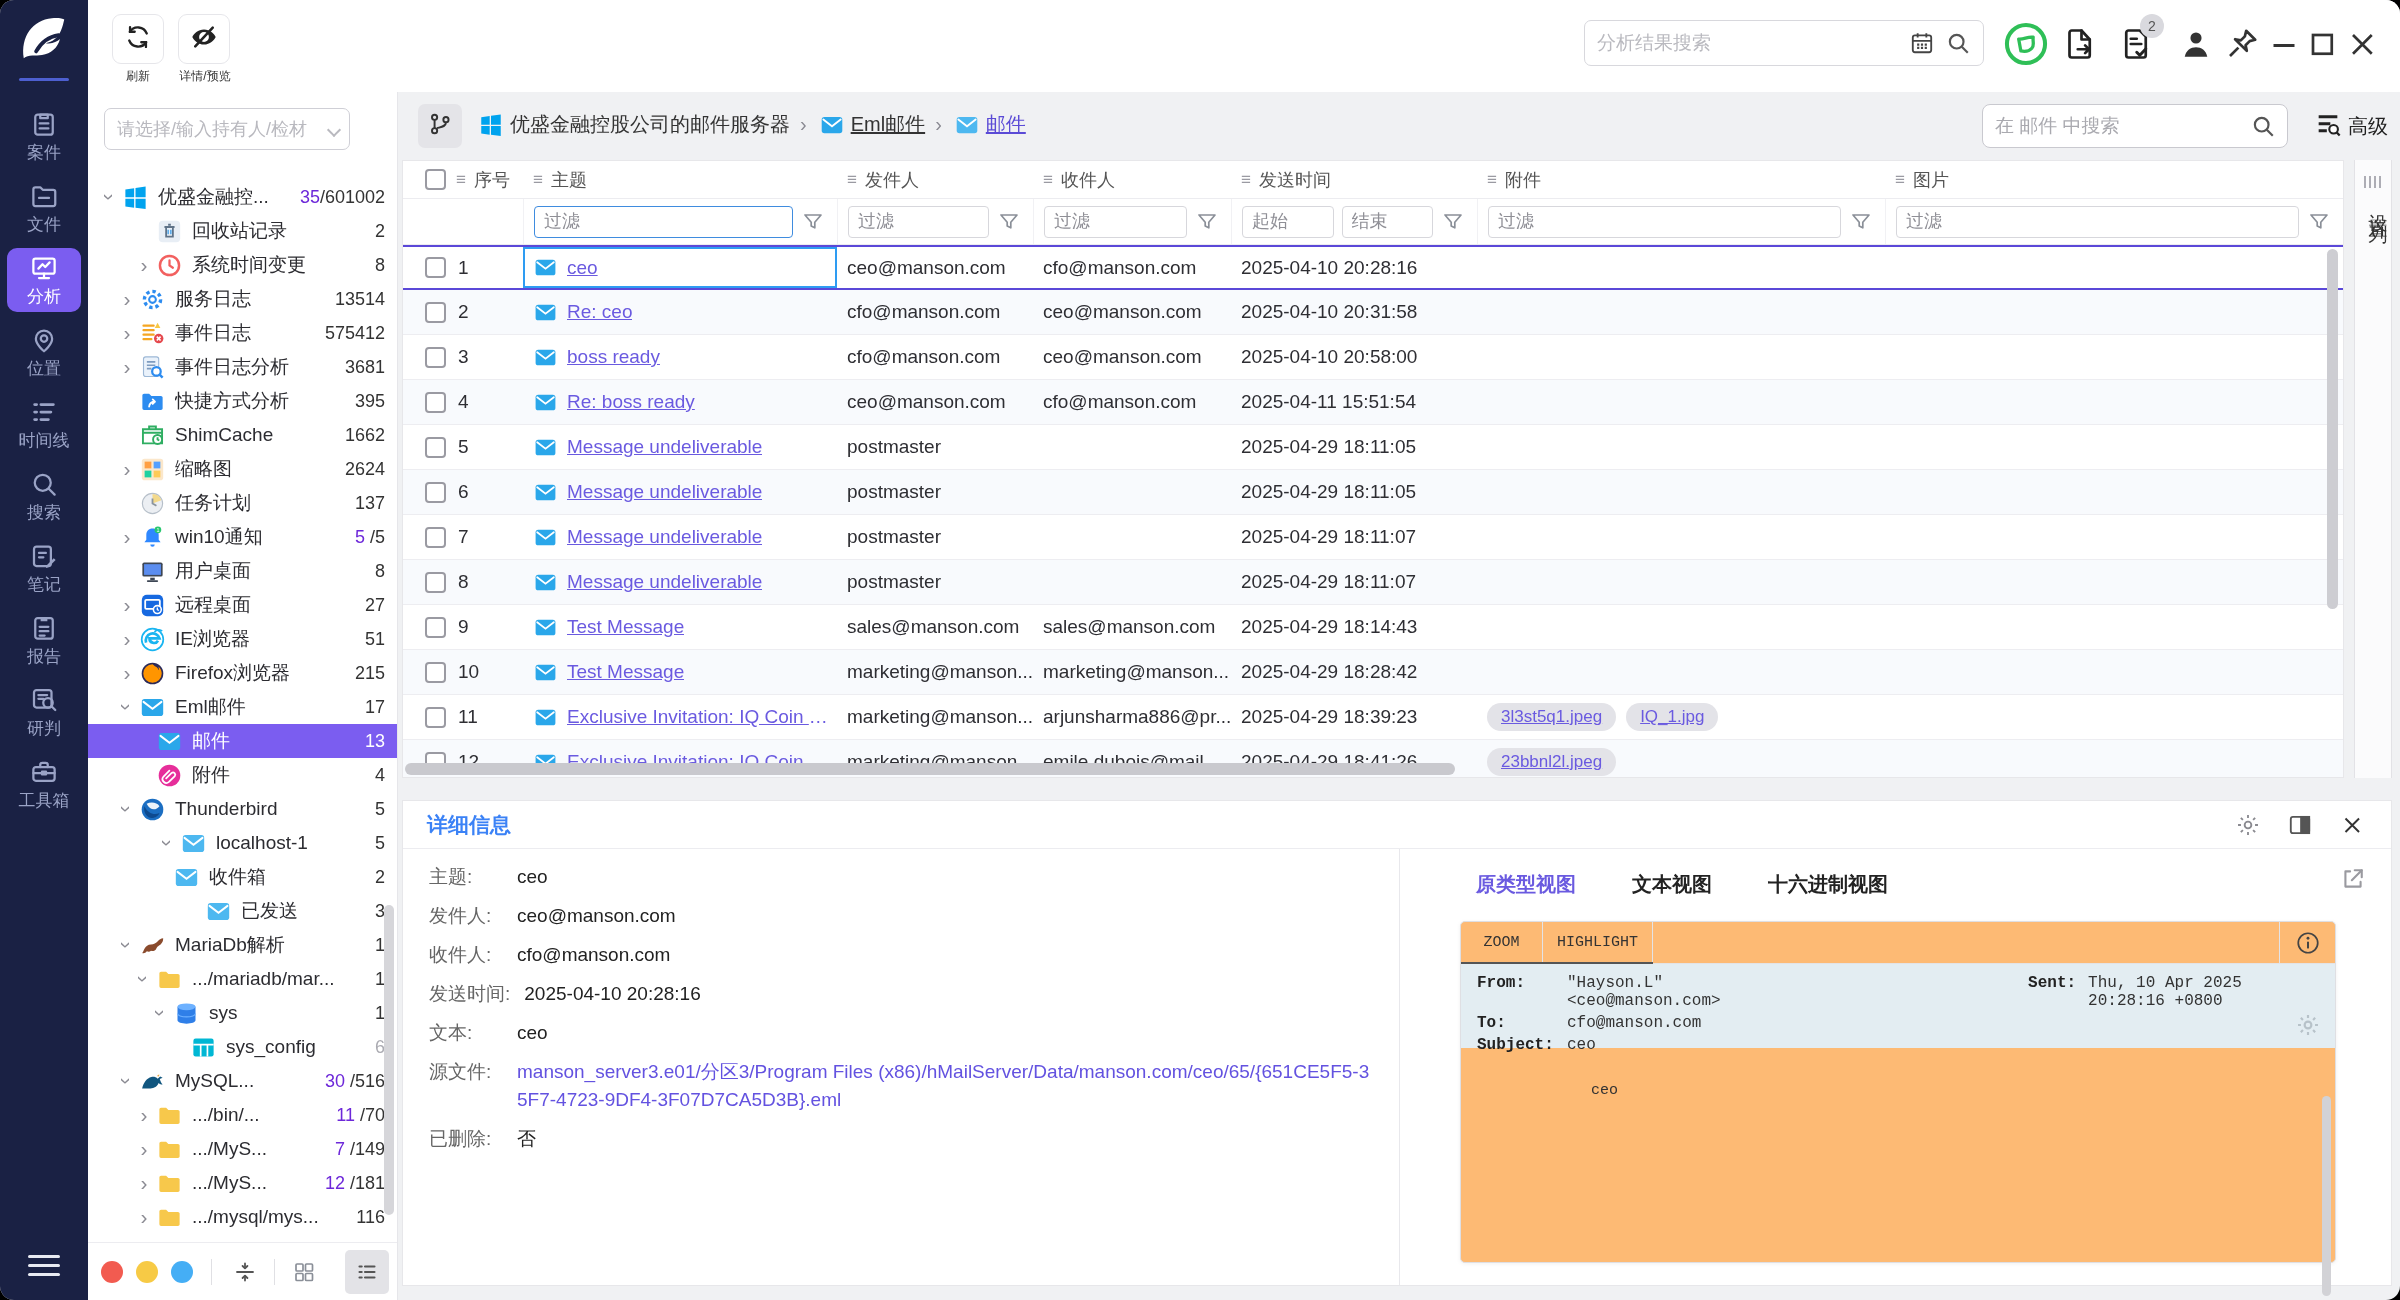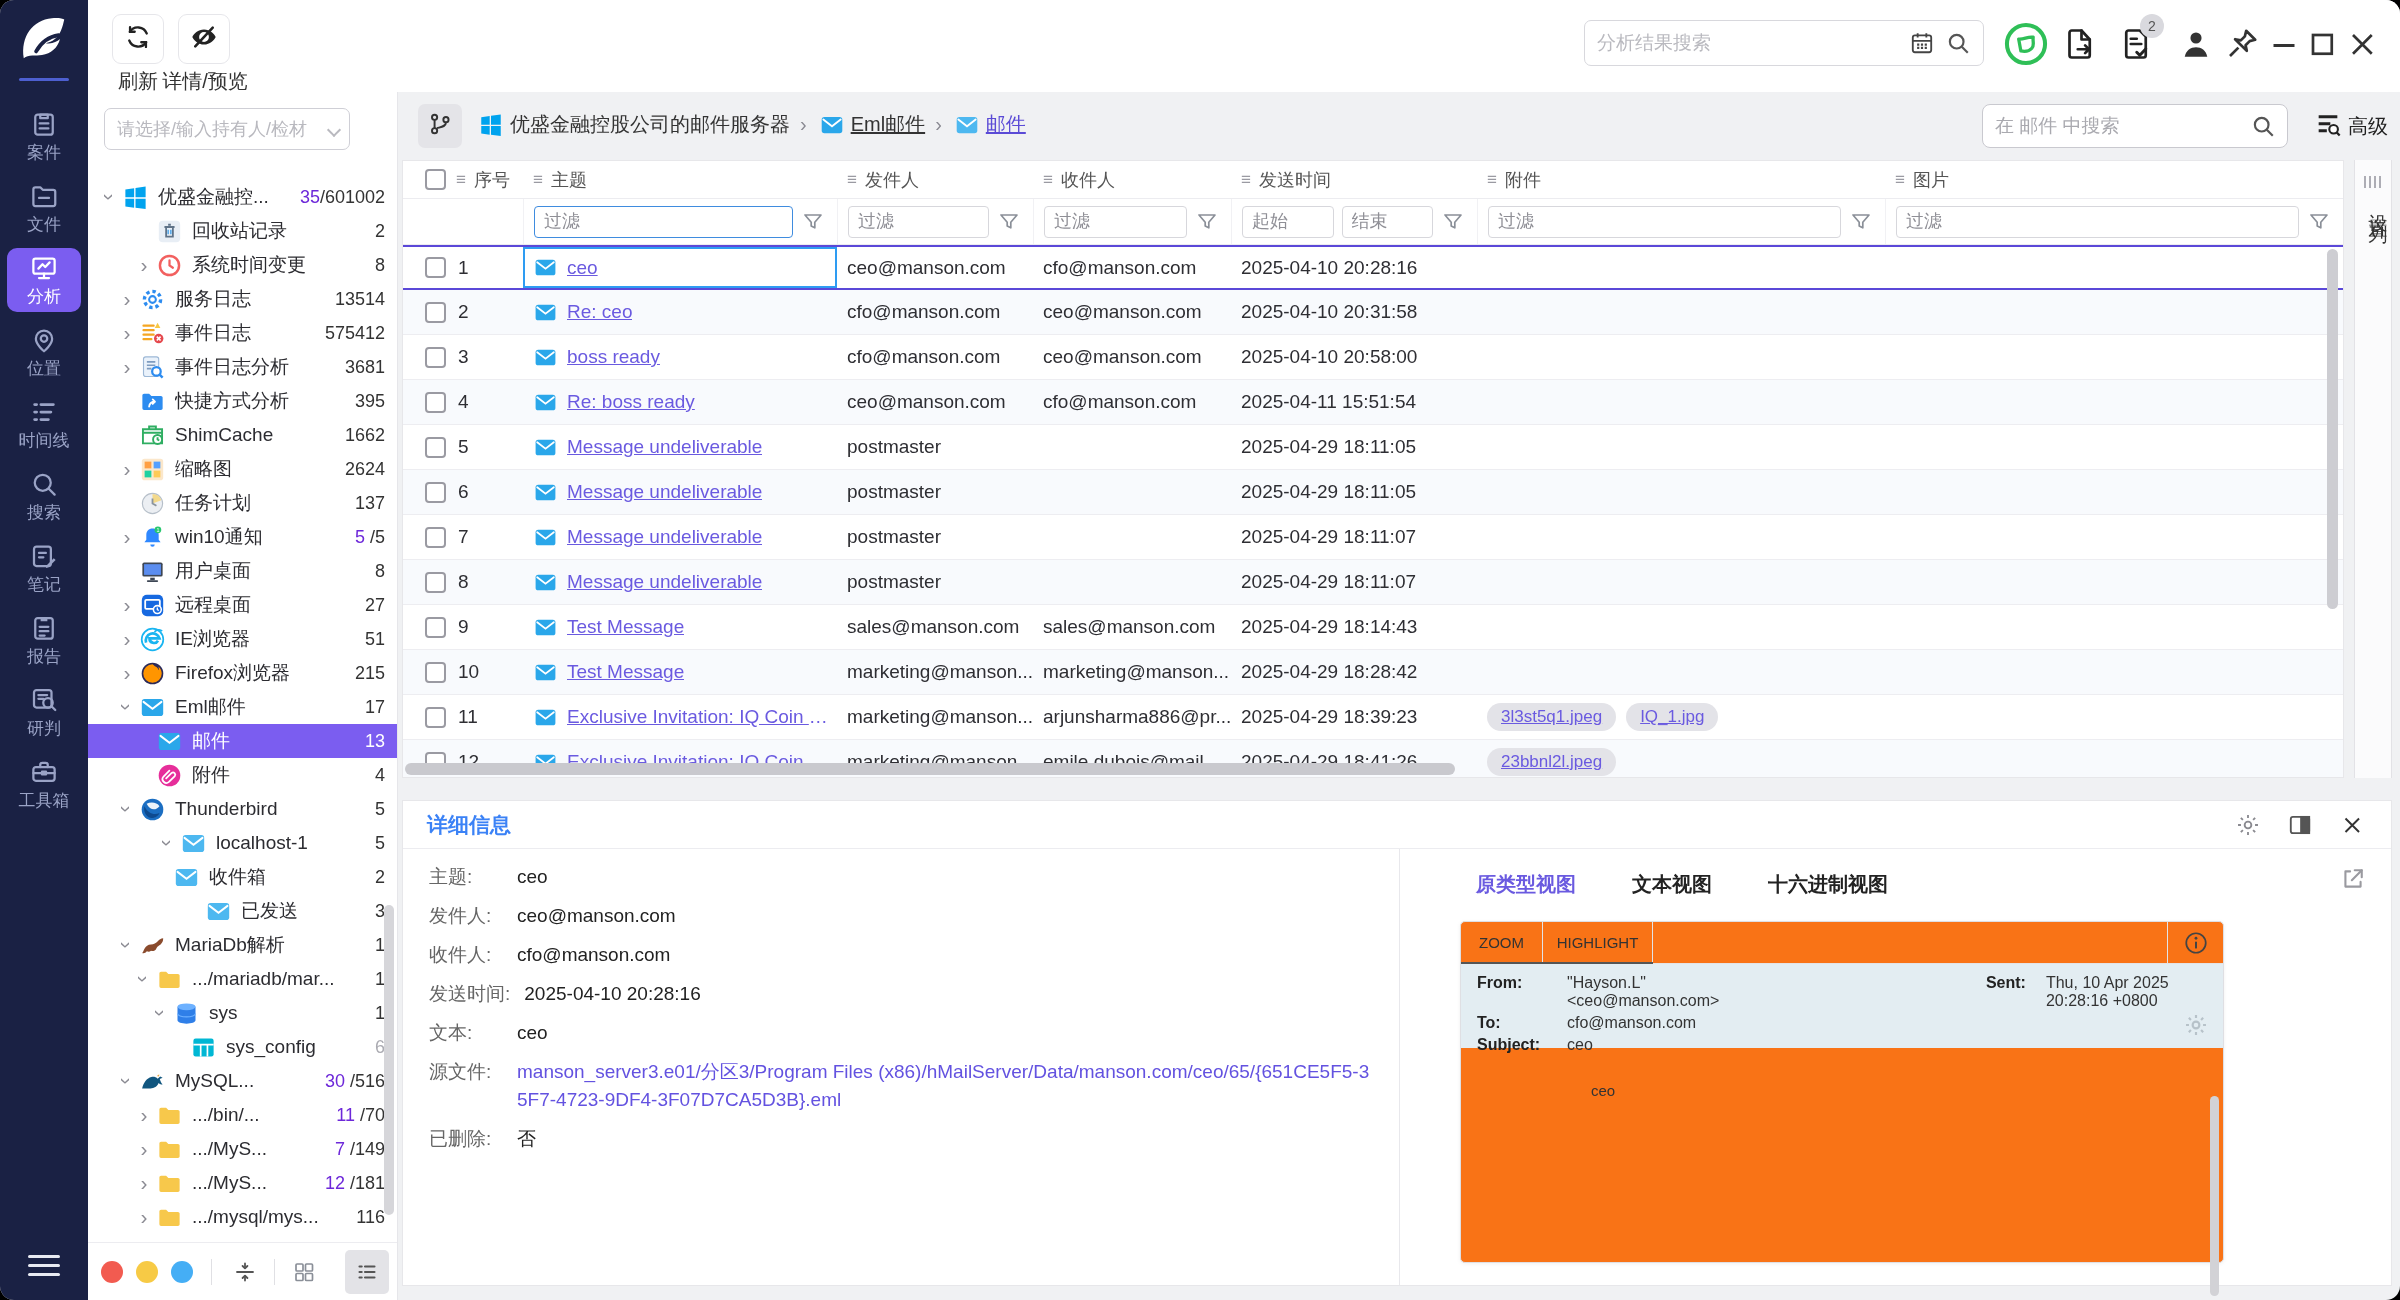--- a/index.html
+++ b/index.html
@@ -16,21 +16,21 @@
   .nav-ic { width:30px; height:30px; }
   .nav-ic svg { width:30px; height:30px; display:block; }
   .nav-lb { font-size:17px; margin-top:2px; white-space:nowrap; }
   .burger { position:absolute; bottom:18px; left:28px; width:32px; cursor:pointer; }
   .burger i { display:block; height:3px; background:#e8eaf2; margin:6px 0; border-radius:2px; }
 
   
   .topbar { position:absolute; left:88px; top:0; right:0; height:92px; background:#fff; z-index:20; }
   .tool-btn { position:absolute; top:14px; width:52px; height:50px; border:1px solid #e6e6ea; border-radius:9px; display:flex; align-items:center; justify-content:center; cursor:pointer; background:#fff; }
   .tool-btn svg { width:28px; height:28px; }
-  .tool-lb { position:absolute; top:68px; font-size:20px; color:#333; white-space:nowrap; text-align:center; }
+  .tool-lb { position:absolute; top:68px; font-size:12px; color:#333; white-space:nowrap; text-align:center; }
   .tb-search { position:absolute; right:416px; top:20px; width:400px; height:46px; border:1px solid #d8d8dd; border-radius:7px; display:flex; align-items:center; padding:0 12px; background:#fff; }
   .tb-search input { border:none; outline:none; flex:1; font-size:19px; color:#333; font-family:inherit; }
   .tb-search input::placeholder { color:#b9b9bf; }
   .tb-ic { width:26px; height:26px; margin-left:10px; cursor:pointer; }
   .tb-ic svg { width:26px; height:26px; }
   .top-ic { position:absolute; top:26px; width:36px; height:36px; cursor:pointer; }
   .top-ic svg { width:100%; height:100%; }
   .badge { position:absolute; top:-12px; right:-10px; width:24px; height:24px; background:#d9d9de; color:#555; border-radius:50%; font-size:14px; display:flex; align-items:center; justify-content:center; }
 
   
@@ -128,21 +128,21 @@
   .dfrow { display:flex; margin-bottom:11px; line-height:28px; }
   .dflb { color:#666; flex:none; margin-right:14px; min-width:74px; }
   .dfval { color:#222; word-break:break-all; }
   .dfval.link { color:#6352e0; cursor:pointer; }
   .viewer { position:absolute; left:996px; top:48px; right:0; bottom:0; border-left:1px solid #e8e8ec; }
   .vtabs { position:absolute; left:76px; top:22px; }
   .vtab { font-size:20px; font-weight:bold; color:#222; margin-right:56px; cursor:pointer; }
   .vtab.active { color:#6a5ae0; }
   .ext-ic { position:absolute; right:24px; top:16px; width:28px; height:28px; cursor:pointer; }
   .ext-ic svg { width:28px; height:28px; }
-  .mailcard { position:absolute; left:60px; top:72px; width:764px; height:342px; border:1px solid #dfdfe3; border-radius:5px; background:#f97316; box-shadow:0 1px 4px rgba(0,0,0,.06); }
+  .mailcard { position:absolute; left:60px; top:72px; width:876px; height:342px; border:1px solid #dfdfe3; border-radius:5px; background:#fdba74; box-shadow:0 1px 4px rgba(0,0,0,.06);font-family:Liberation Mono, monospace; }
   .mc-toolbar { height:42px; border-bottom:1px solid #e3e3e6; display:flex; position:relative; }
   .mc-btn { width:82px; display:flex; align-items:center; justify-content:center; font-size:15px; color:#333; border-right:1px solid #e3e3e6; cursor:pointer; }
   .mc-btn.hl { width:110px; }
   .mc-underline { position:absolute; left:0; bottom:-1px; width:192px; height:2px; background:#555; }
   .mc-info { position:absolute; right:0; top:0; width:56px; height:42px; border-left:1px solid #e3e3e6; display:flex; align-items:center; justify-content:center; cursor:pointer; }
   .mc-info svg { width:26px; height:26px; }
   .mc-head { background:#e3edf2; height:84px; position:relative; padding:10px 16px 0 16px; font-size:16px; color:#222; }
   .mh-row { display:flex; margin-bottom:4px; }
   .mh-lb { font-weight:bold; width:90px; flex:none; }
   .mh-val { color:#333; }

